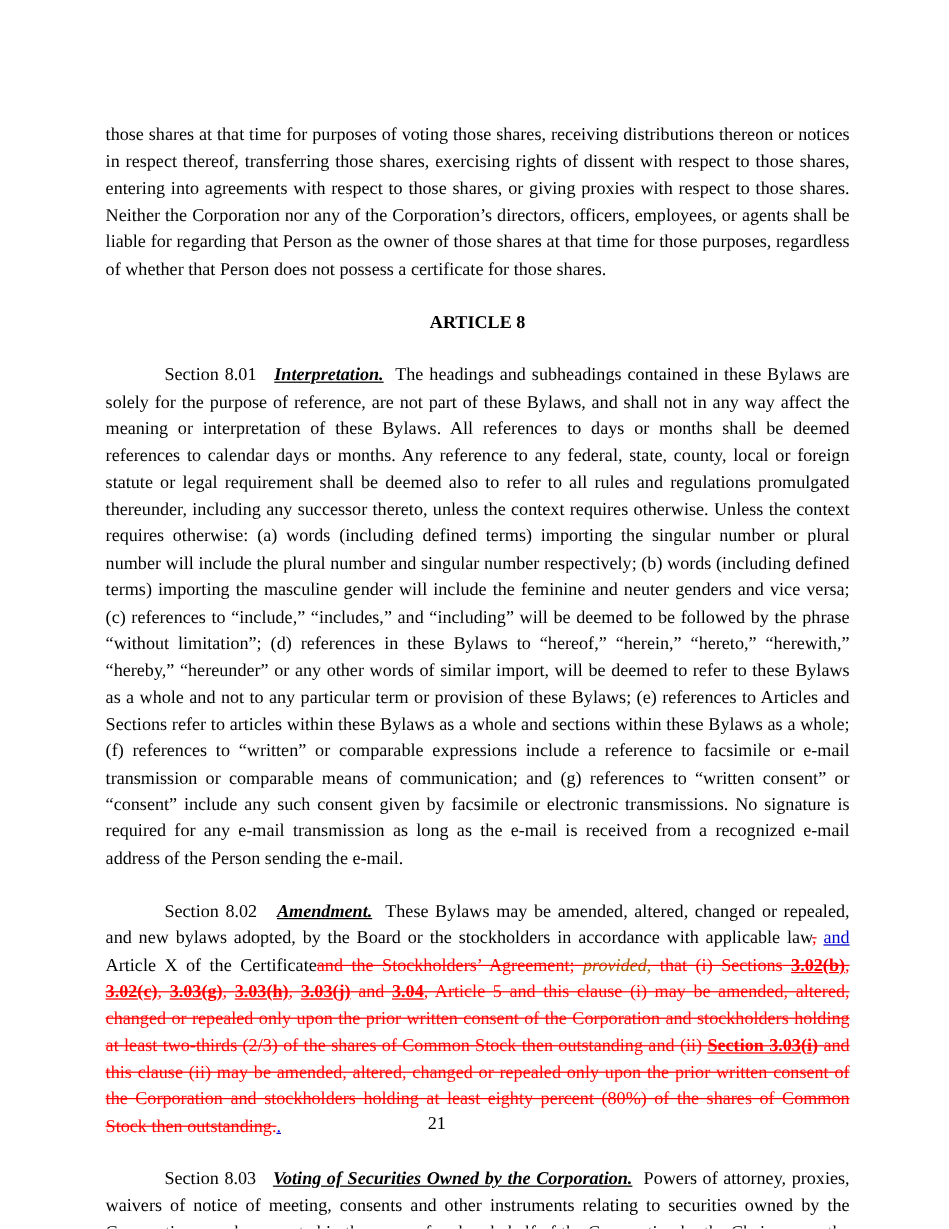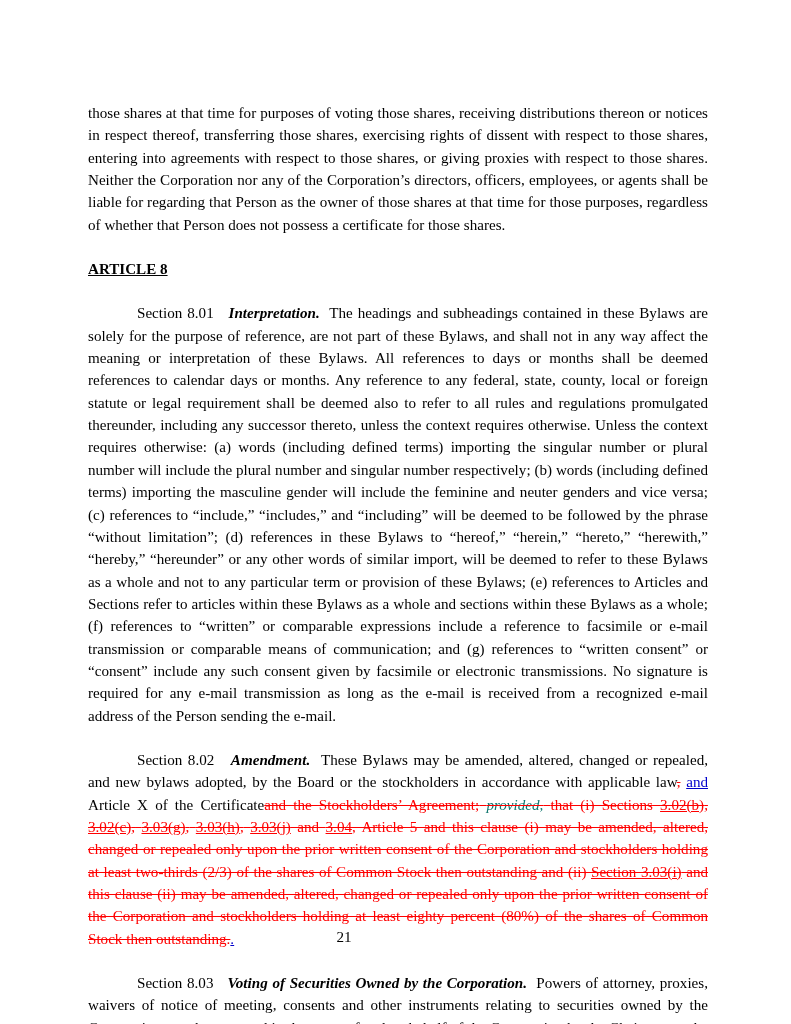--- a/index.html
+++ b/index.html
@@ -33,55 +33,57 @@
   }
   .indent { text-indent: 49px; }
   .gap-sm { height: 22px; }
   .gap-md { height: 22px; }
   .heading-block {
     text-align: center;
     font-weight: bold;
     font-size: 15.1px;
     line-height: 22.35px;
   }
-  .heading-line { text-align: left; text-decoration: underline; }
+  .heading-line { text-align: center; }
   .sec-num { font-weight: normal; }
-  .sec-title { font-style: italic; font-weight: bold; }
+  .sec-title { font-style: italic; font-weight: bold; text-decoration: underline; }
   .sp { white-space: pre; }
 
   
   .del {
     color: #FF0000;
     text-decoration: line-through;
     text-decoration-color: #FF0000;
   }
   .del-link {
     color: #FF0000;
     text-decoration: underline line-through;
     text-decoration-color: #FF0000;
+    font-weight: bold;
   }
   .del-ital {
-    color: #0f766e;
+    color: #a16207;
     font-style: italic;
     text-decoration: line-through;
     text-decoration-color: #FF0000;
   }
   .ins {
     color: #0000CC;
     text-decoration: underline;
     text-decoration-color: #0000CC;
   }
   .page-number {
     position: absolute;
     left: 0;
     top: 929px;
     width: 688px;
     text-align: center;
     font-size: 15.1px;
     font-family: "Liberation Serif", "DejaVu Serif", serif;
+    padding-left: 20px;
   }
 </style>
 </head>
 <body>
 
 <div class="page">
 
   <div class="content">
 
     <p>those shares at that time for purposes of voting those shares, receiving distributions thereon or notices in respect thereof, transferring those shares, exercising rights of dissent with respect to those shares, entering into agreements with respect to those shares, or giving proxies with respect to those shares.   Neither the Corporation nor any of the Corporation’s directors, officers, employees, or agents shall be liable for regarding that Person as the owner of those shares at that time for those purposes, regardless of whether that Person does not possess a certificate for those shares.</p>

